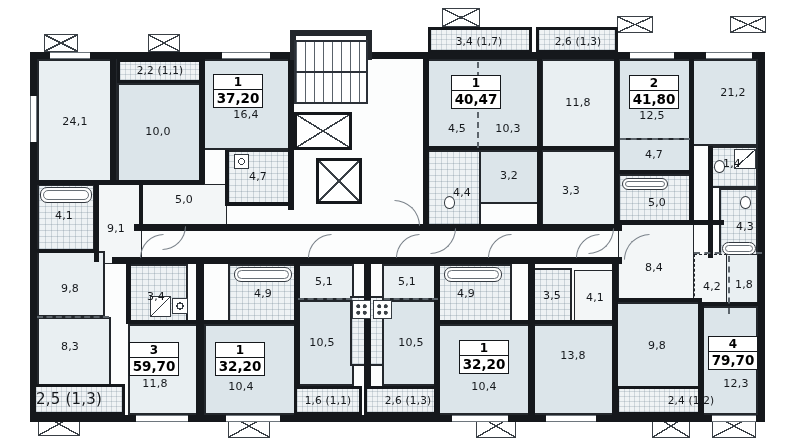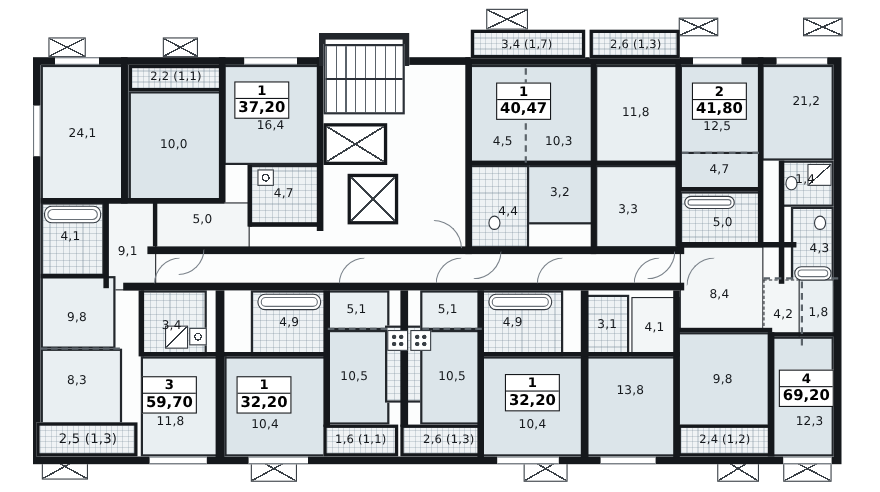--- a/index.html
+++ b/index.html
@@ -238,21 +238,21 @@
   <div class="badge" style="left:215px;top:342px">
     <div class="bn">1</div>
     <div class="ba">32,20</div>
   </div>
   <div class="badge" style="left:459px;top:340px">
     <div class="bn">1</div>
     <div class="ba">32,20</div>
   </div>
   <div class="badge" style="left:708px;top:336px">
     <div class="bn">4</div>
-    <div class="ba">69,20</div>
+    <div class="ba">79,70</div>
   </div>
 
   <div class="lbl" style="left:75px;top:121px">24,1</div>
   <div class="lbl" style="left:160px;top:70px;font-size:10.5px">2,2 (1,1)</div>
   <div class="lbl" style="left:158px;top:131px">10,0</div>
   <div class="lbl" style="left:246px;top:114px">16,4</div>
   <div class="lbl" style="left:258px;top:176px">4,7</div>
   <div class="lbl" style="left:184px;top:199px">5,0</div>
   <div class="lbl" style="left:64px;top:215px">4,1</div>
   <div class="lbl" style="left:116px;top:228px">9,1</div>
@@ -268,33 +268,33 @@
   <div class="lbl" style="left:654px;top:154px">4,7</div>
   <div class="lbl" style="left:657px;top:202px">5,0</div>
   <div class="lbl" style="left:733px;top:92px">21,2</div>
   <div class="lbl" style="left:732px;top:163px">1,4</div>
   <div class="lbl" style="left:745px;top:226px">4,3</div>
   <div class="lbl" style="left:654px;top:267px">8,4</div>
   <div class="lbl" style="left:712px;top:286px">4,2</div>
   <div class="lbl" style="left:744px;top:284px">1,8</div>
   <div class="lbl" style="left:70px;top:288px">9,8</div>
   <div class="lbl" style="left:70px;top:346px">8,3</div>
-  <div class="lbl" style="left:80px;top:399px;font-size:12px">2,5 (1,3)</div>
+  <div class="lbl" style="left:69px;top:399px;font-size:15px">2,5 (1,3)</div>
   <div class="lbl" style="left:156px;top:296px">3,4</div>
   <div class="lbl" style="left:155px;top:383px">11,8</div>
   <div class="lbl" style="left:263px;top:293px">4,9</div>
   <div class="lbl" style="left:241px;top:386px">10,4</div>
   <div class="lbl" style="left:324px;top:281px">5,1</div>
   <div class="lbl" style="left:322px;top:342px">10,5</div>
   <div class="lbl" style="left:328px;top:400px;font-size:10.5px">1,6 (1,1)</div>
   <div class="lbl" style="left:407px;top:281px">5,1</div>
   <div class="lbl" style="left:411px;top:342px">10,5</div>
   <div class="lbl" style="left:408px;top:400px;font-size:10.5px">2,6 (1,3)</div>
   <div class="lbl" style="left:466px;top:293px">4,9</div>
   <div class="lbl" style="left:484px;top:386px">10,4</div>
-  <div class="lbl" style="left:552px;top:295px">3,1</div>
+  <div class="lbl" style="left:552px;top:295px">3,5</div>
   <div class="lbl" style="left:595px;top:297px">4,1</div>
   <div class="lbl" style="left:573px;top:355px">13,8</div>
   <div class="lbl" style="left:657px;top:345px">9,8</div>
   <div class="lbl" style="left:736px;top:383px">12,3</div>
-  <div class="lbl" style="left:659px;top:400px;font-size:10.5px">2,4 (1,2)</div>
+  <div class="lbl" style="left:691px;top:400px;font-size:10.5px">2,4 (1,2)</div>
 
 </div>
 
 </body></html>

